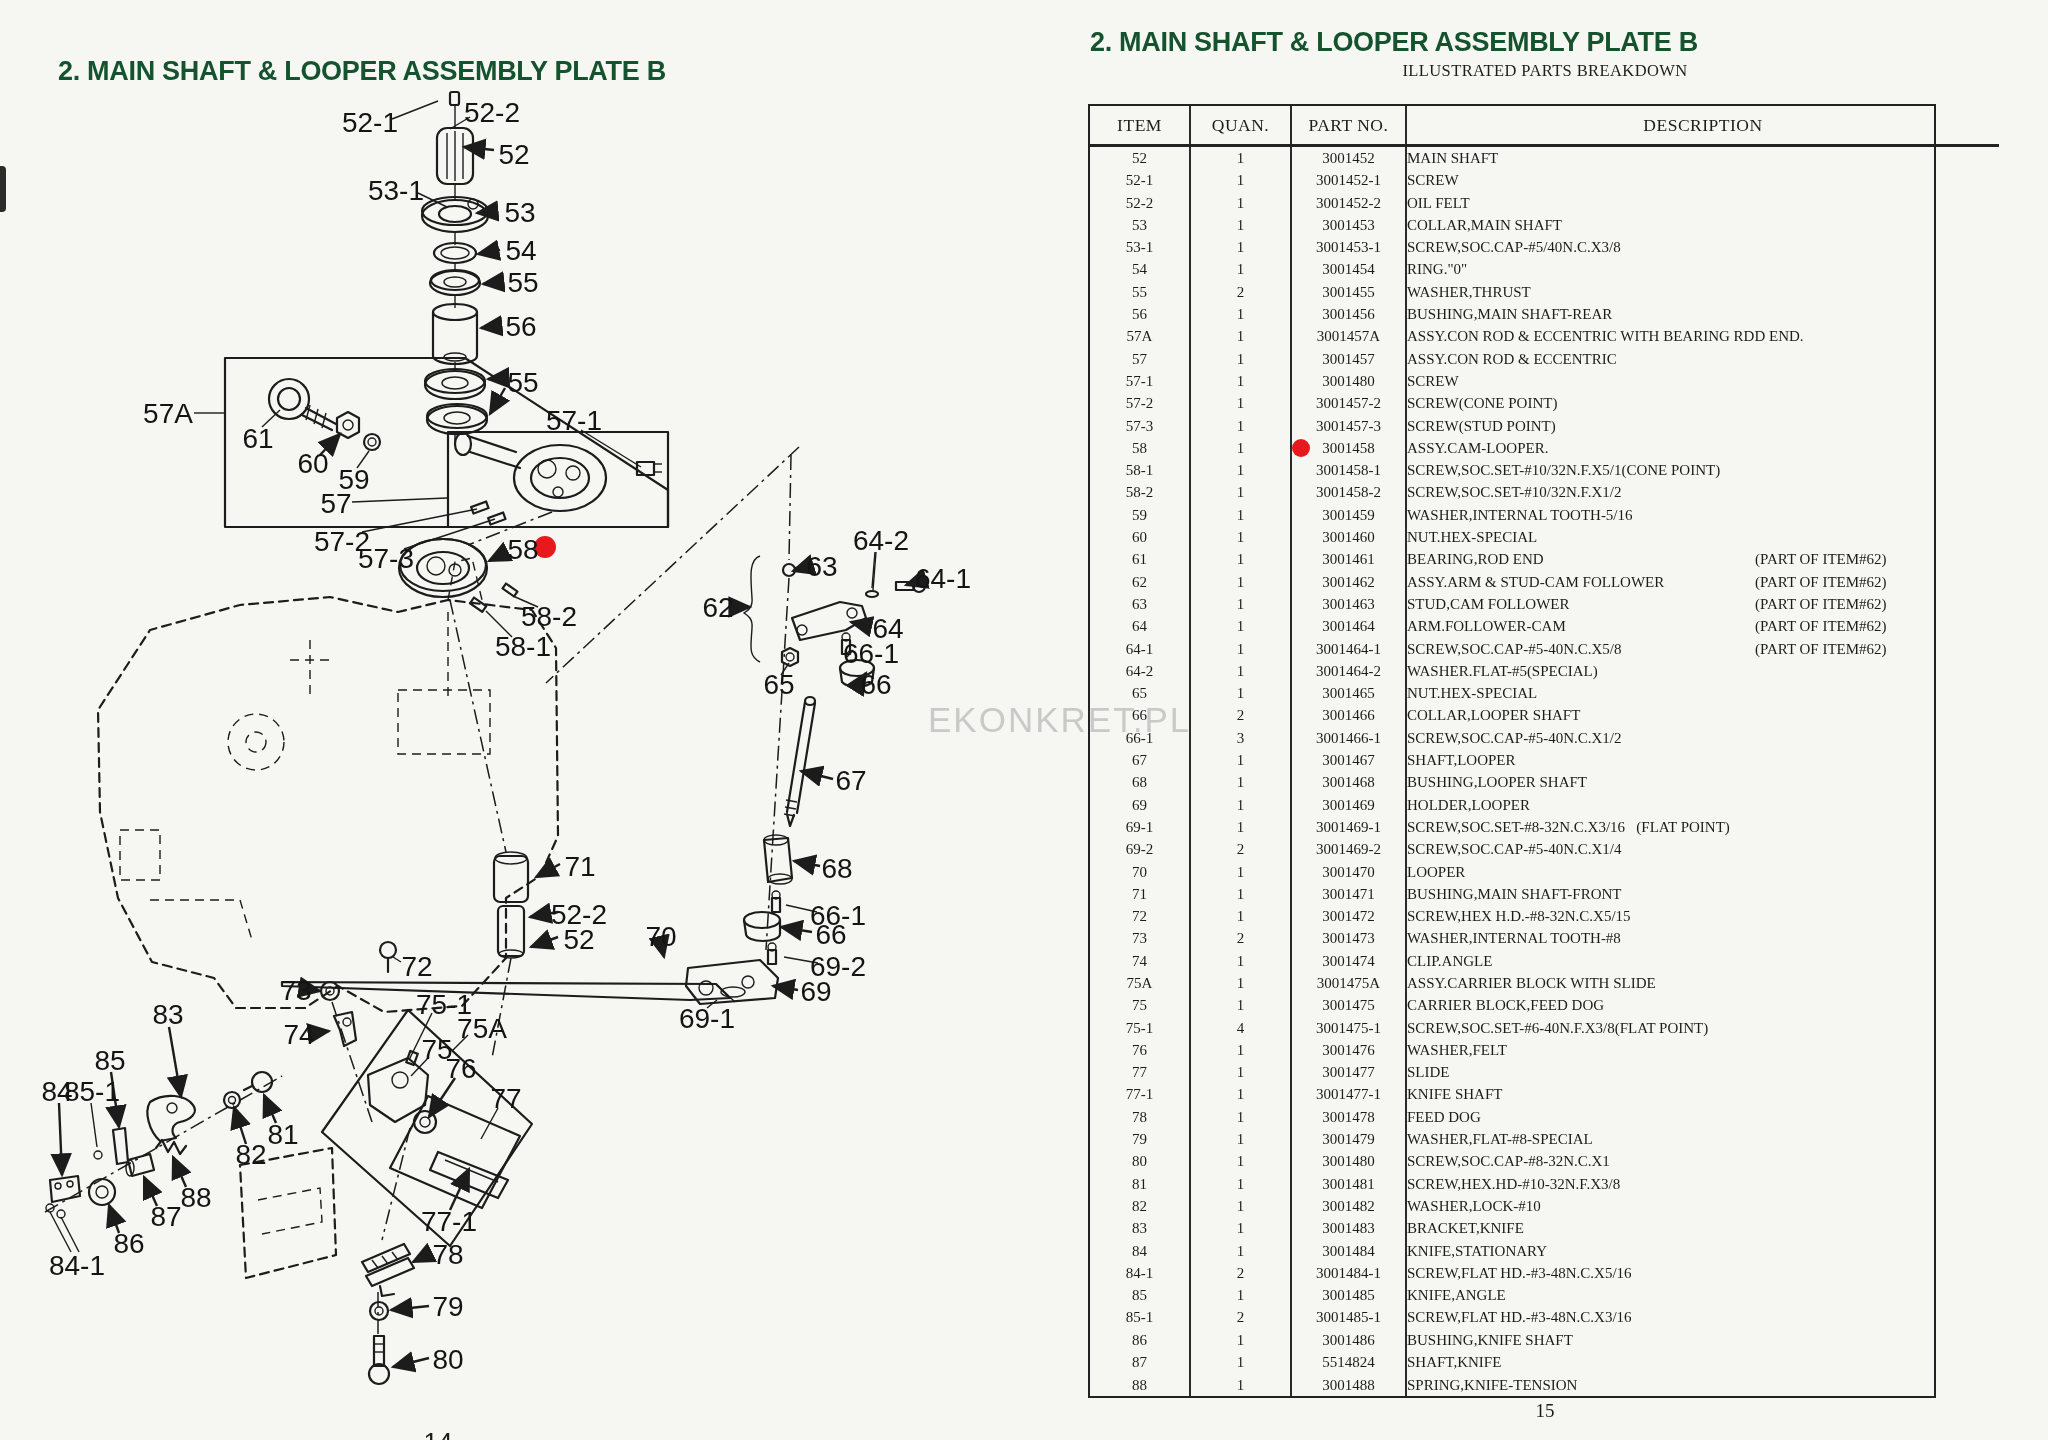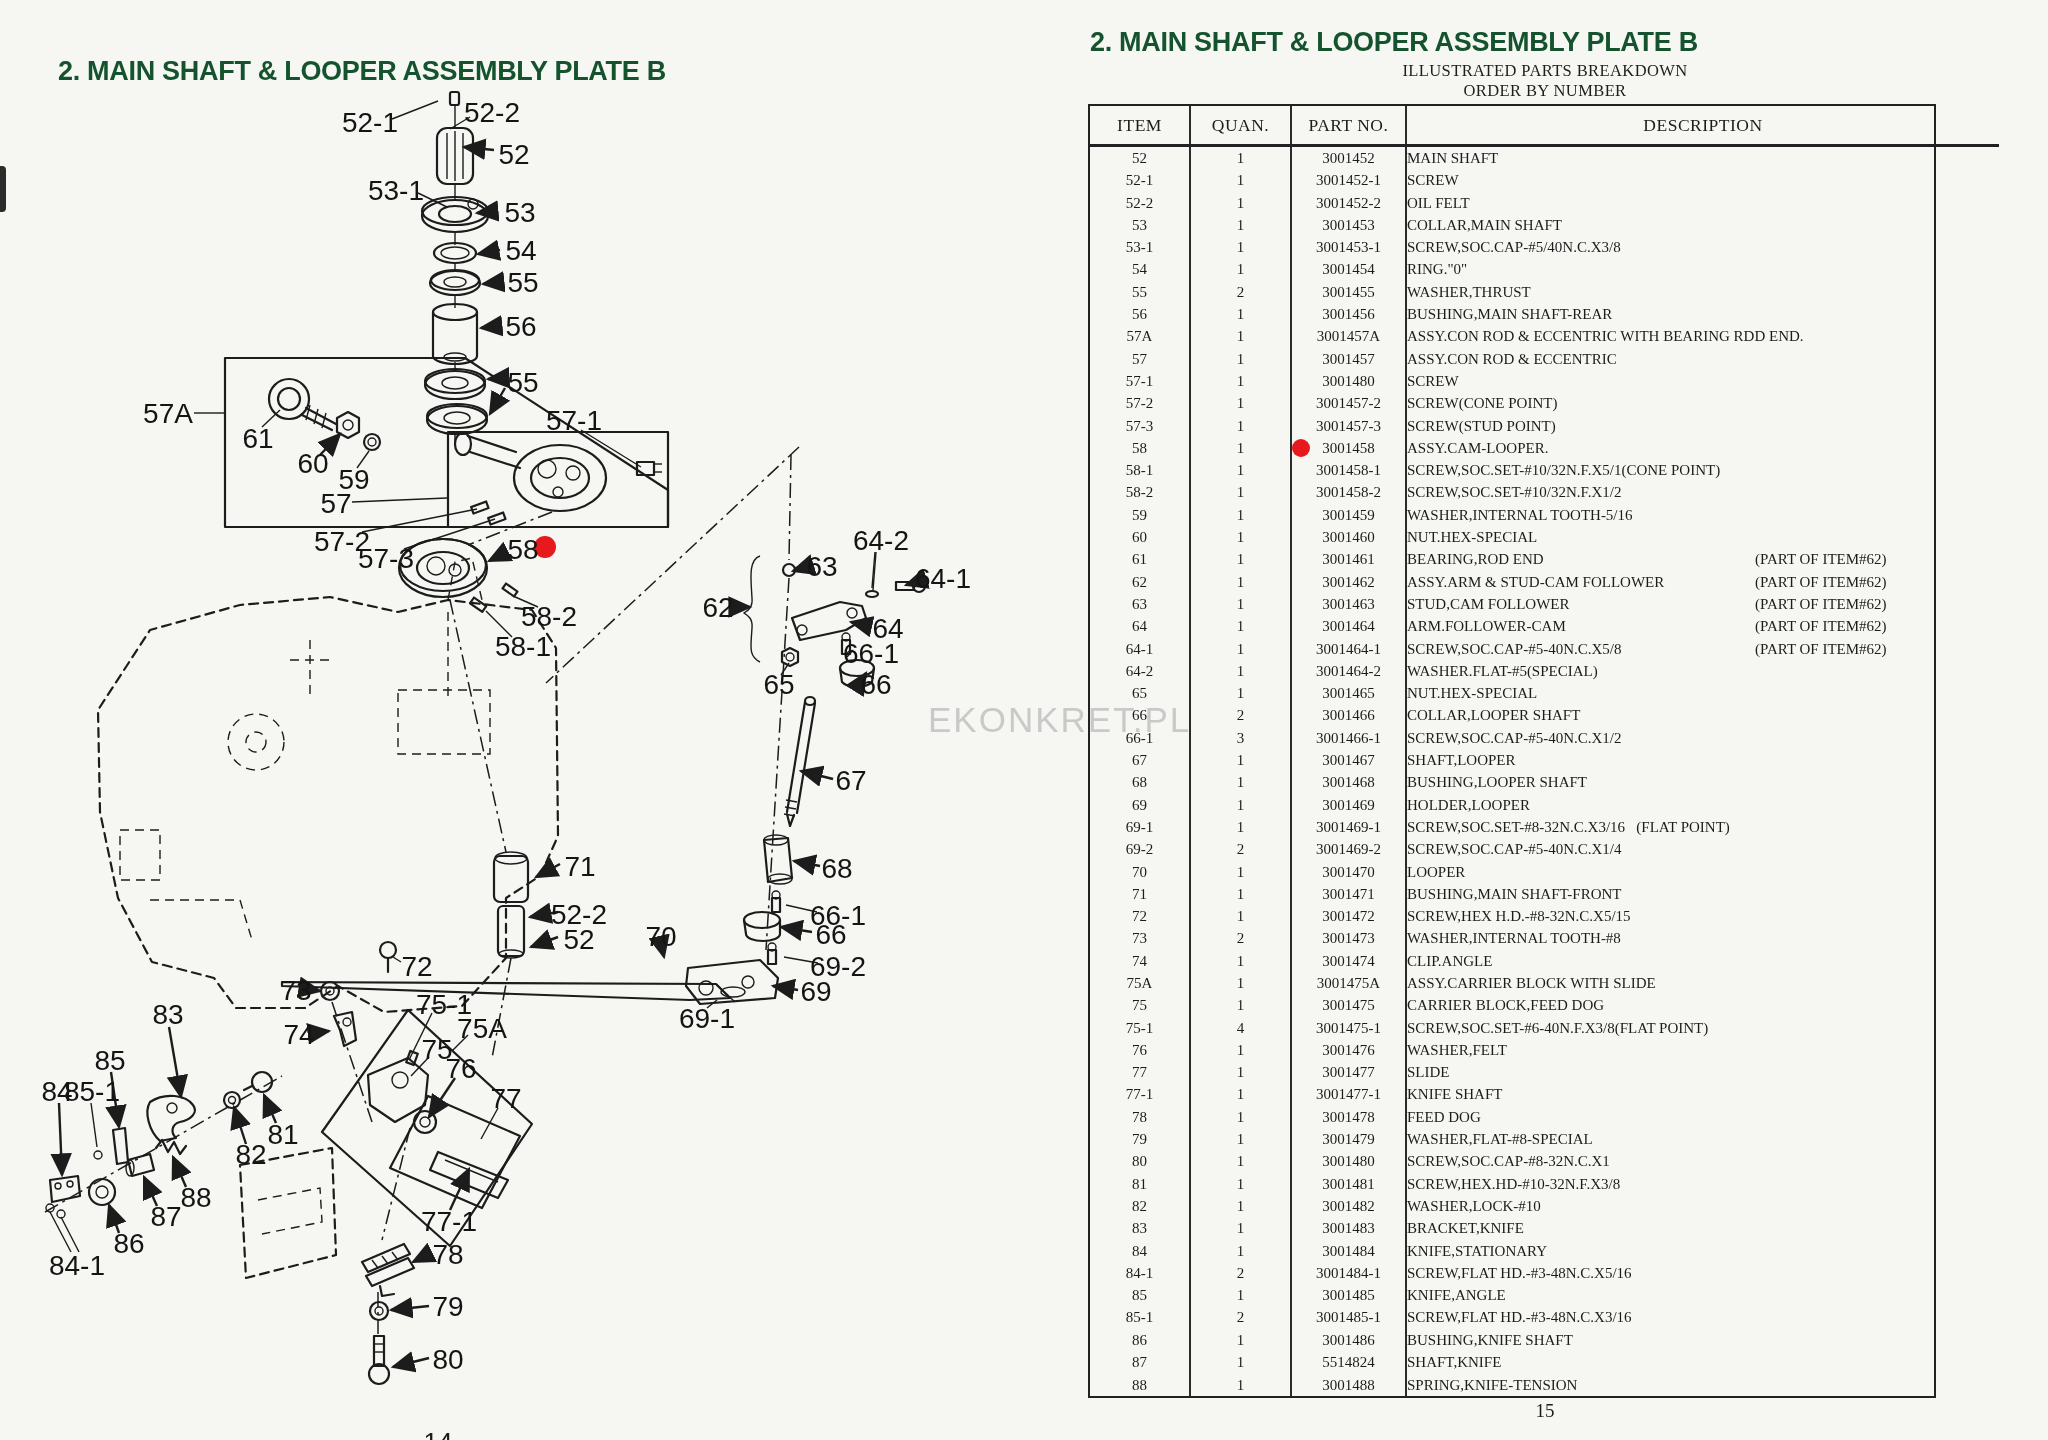--- a/index.html
+++ b/index.html
@@ -53,21 +53,20 @@
 </head>
 <body>
 
 <div class="page">
 
   <div class="edge-artifact"></div>
 
   <div class="title" id="left-title">2. MAIN SHAFT &amp; LOOPER ASSEMBLY PLATE B</div>
   <div class="title" id="right-title">2. MAIN SHAFT &amp; LOOPER ASSEMBLY PLATE B</div>
   <div class="subtitle" id="subtitle1">ILLUSTRATED PARTS BREAKDOWN</div>
-  <div class="subtitle" id="subtitle2">ORDER BY NUMBER</div>
 
   <div class="watermark">EKONKRET.PL</div>
 
   <svg class="diagram" viewBox="0 0 1080 1440">
     <defs>
       <marker id="ah" markerWidth="11" markerHeight="9" refX="9" refY="4.5" orient="auto">
         <path d="M0,0 L10,4.5 L0,9 Z" fill="#1c1c1c"></path>
       </marker>
     </defs>
 

